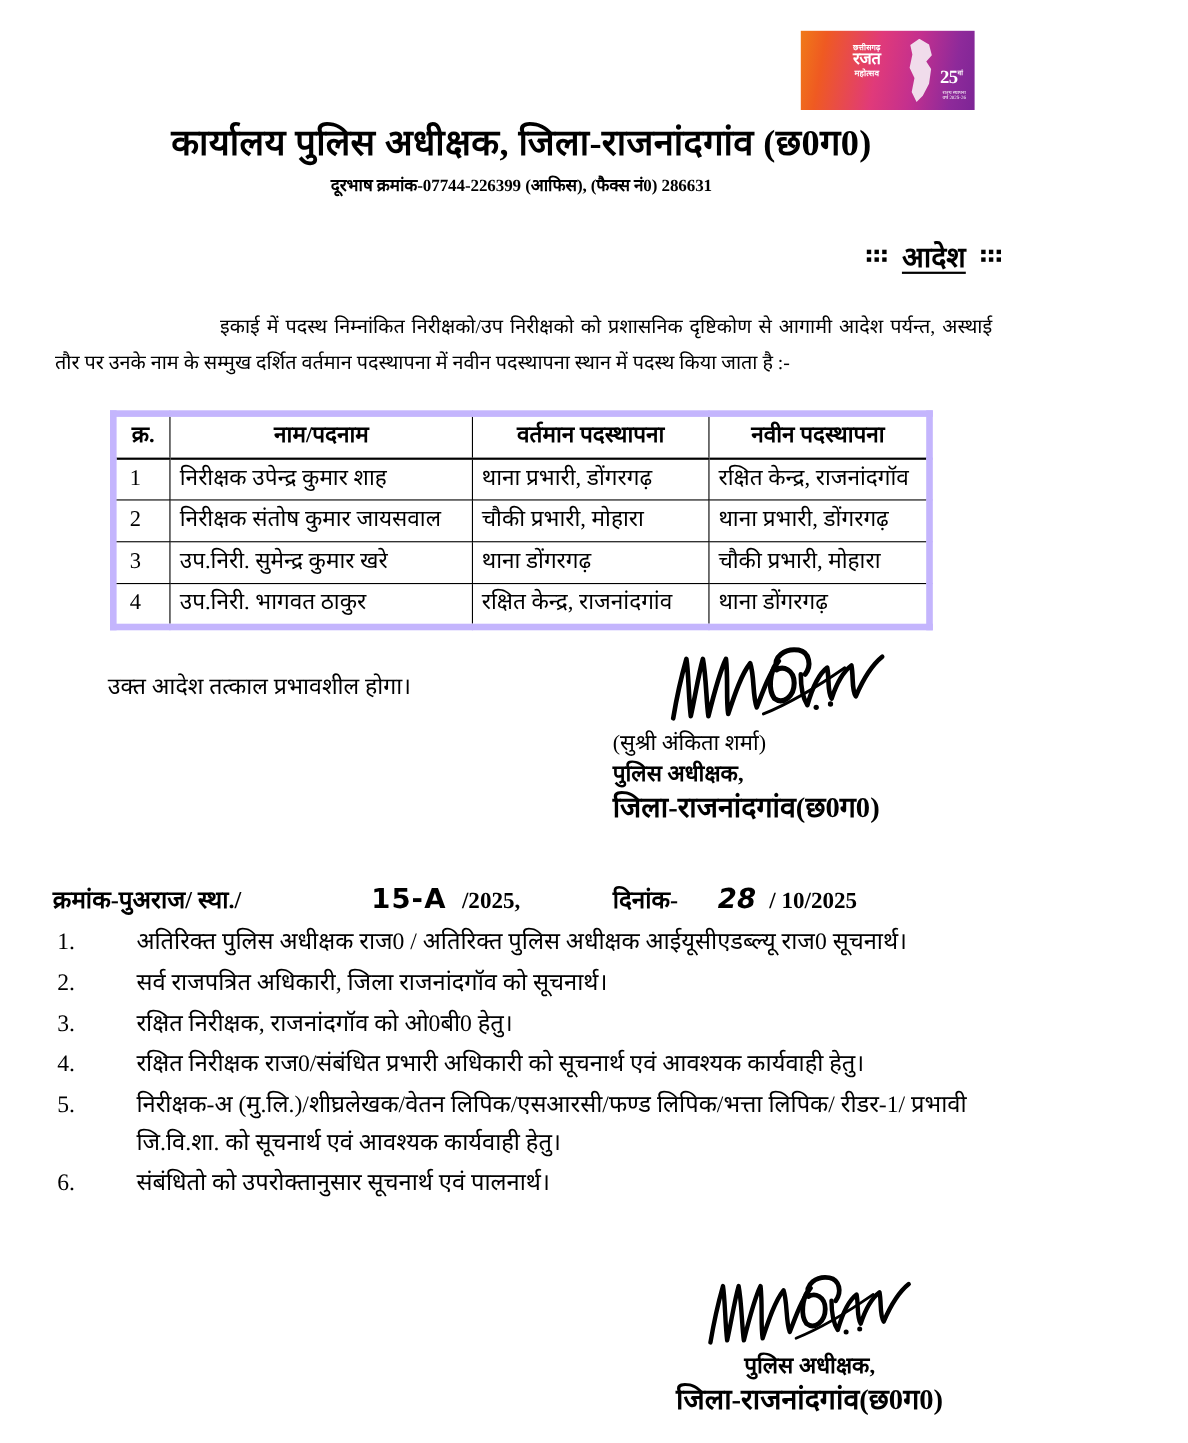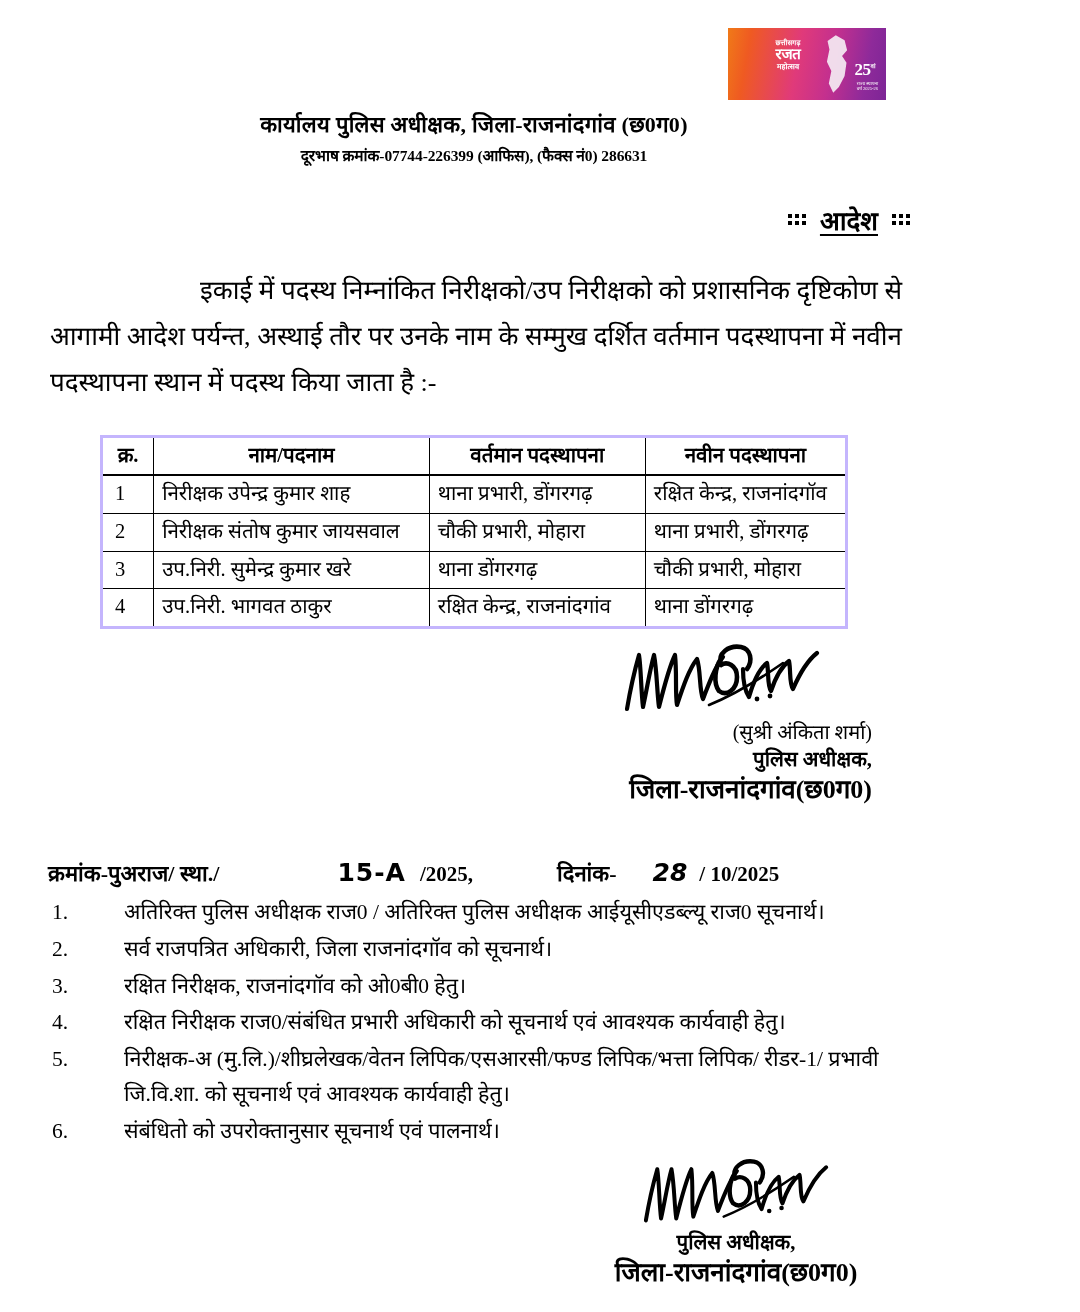--- a/index.html
+++ b/index.html
@@ -80,21 +80,21 @@
     color: #ffffff;
     font-size: 4.5px;
     line-height: 1.15;
     text-align: center;
     white-space: nowrap;
   }
 
   
   .office-title {
     text-align: center;
-    font-size: 22px;
+    font-size: 33px;
     font-weight: bold;
     letter-spacing: .3px;
     padding-top: 112px;
     line-height: 1.18;
   }
   .office-phone {
     text-align: center;
     font-size: 15.5px;
     font-weight: bold;
     margin-top: 6px;
@@ -126,37 +126,37 @@
   .dotgrid i {
     display: block;
     width: 4px;
     height: 4px;
     background: #000;
   }
 
   
   .body-para {
     margin: 30px 0 0 0;
-    font-size: 26px;
+    font-size: 18px;
     line-height: 1.78;
     text-align: justify;
     text-justify: inter-word;
     text-indent: 150px;
     padding: 0 8px 0 12px;
   }
 
   
   .table-zone {
     margin-top: 28px;
     padding: 0 62px 0 62px;
   }
   table.order-table {
     width: 100%;
     border-collapse: collapse;
-    border: 3px solid #c4b5fd;
+    border: 6px solid #c4b5fd;
     font-size: 20.5px;
     padding-left: 22px;
   }
   table.order-table th,
   table.order-table td {
     border: 1.3px solid #000;
     padding: 4px 8px 6px 8px;
     line-height: 1.3;
     vertical-align: middle;
   }
@@ -181,24 +181,24 @@
     margin-top: 28px;
     padding: 0 20px 0 60px;
     min-height: 170px;
   }
   .effect-text {
     font-size: 21px;
     padding-top: 8px;
   }
   .sign-block-1 {
     position: absolute;
-    right: 38px;
+    right: 53px;
     top: -18px;
     width: 300px;
-    text-align: right;
+    text-align: left;
     line-height: 1.32;
   }
   .sig-svg { display: block; margin: 0 auto; }
   .sign-name { font-size: 20px; margin-top: 2px; }
   .sign-role { font-size: 20.5px; font-weight: bold; margin-top: 1px; }
   .sign-dist { font-size: 26px; font-weight: bold; }
 
   
   .ref-line {
     display: flex;
@@ -343,20 +343,21 @@
           <td class="col-sl">4</td>
           <td class="col-nm">उप.निरी. भागवत ठाकुर</td>
           <td class="col-cur">रक्षित केन्द्र, राजनांदगांव</td>
           <td class="col-new">थाना डोंगरगढ़</td>
         </tr>
       </tbody>
     </table>
   </div>
 
   <div class="effect-row">
+    <div class="effect-text">उक्त आदेश तत्काल प्रभावशील होगा।</div>
 
     <div class="sign-block-1">
       <svg class="sig-svg" width="210" height="78" viewBox="0 0 210 78">
         <g fill="none" stroke="#000" stroke-linecap="round" stroke-linejoin="round">
           <path d="M10 70 C14 46, 18 30, 22 16 C24 28, 24 52, 26 68 C30 50, 33 30, 37 16 C40 32, 40 54, 42 68 C47 48, 52 28, 58 16 C60 34, 58 54, 60 66 C66 48, 72 30, 80 20 C84 32, 82 50, 86 60 C92 44, 98 28, 106 18" stroke-width="4.2"></path>
           <path d="M104 20 C98 28, 96 44, 102 52 C110 58, 120 50, 120 38 C120 26, 110 22, 104 26 C100 14, 112 6, 124 8 C134 10, 136 22, 130 30" stroke-width="4.6"></path>
           <path d="M126 30 C126 42, 128 52, 132 58 C136 44, 142 30, 150 24 C152 34, 150 46, 154 52 C158 40, 164 28, 172 22 C174 32, 172 44, 176 50 C182 36, 190 22, 200 14" stroke-width="4.2"></path>
           <path d="M92 66 C112 58, 140 42, 166 24" stroke-width="2.6"></path>
         </g>
         <circle cx="140" cy="60" r="2.4" fill="#000"></circle>

